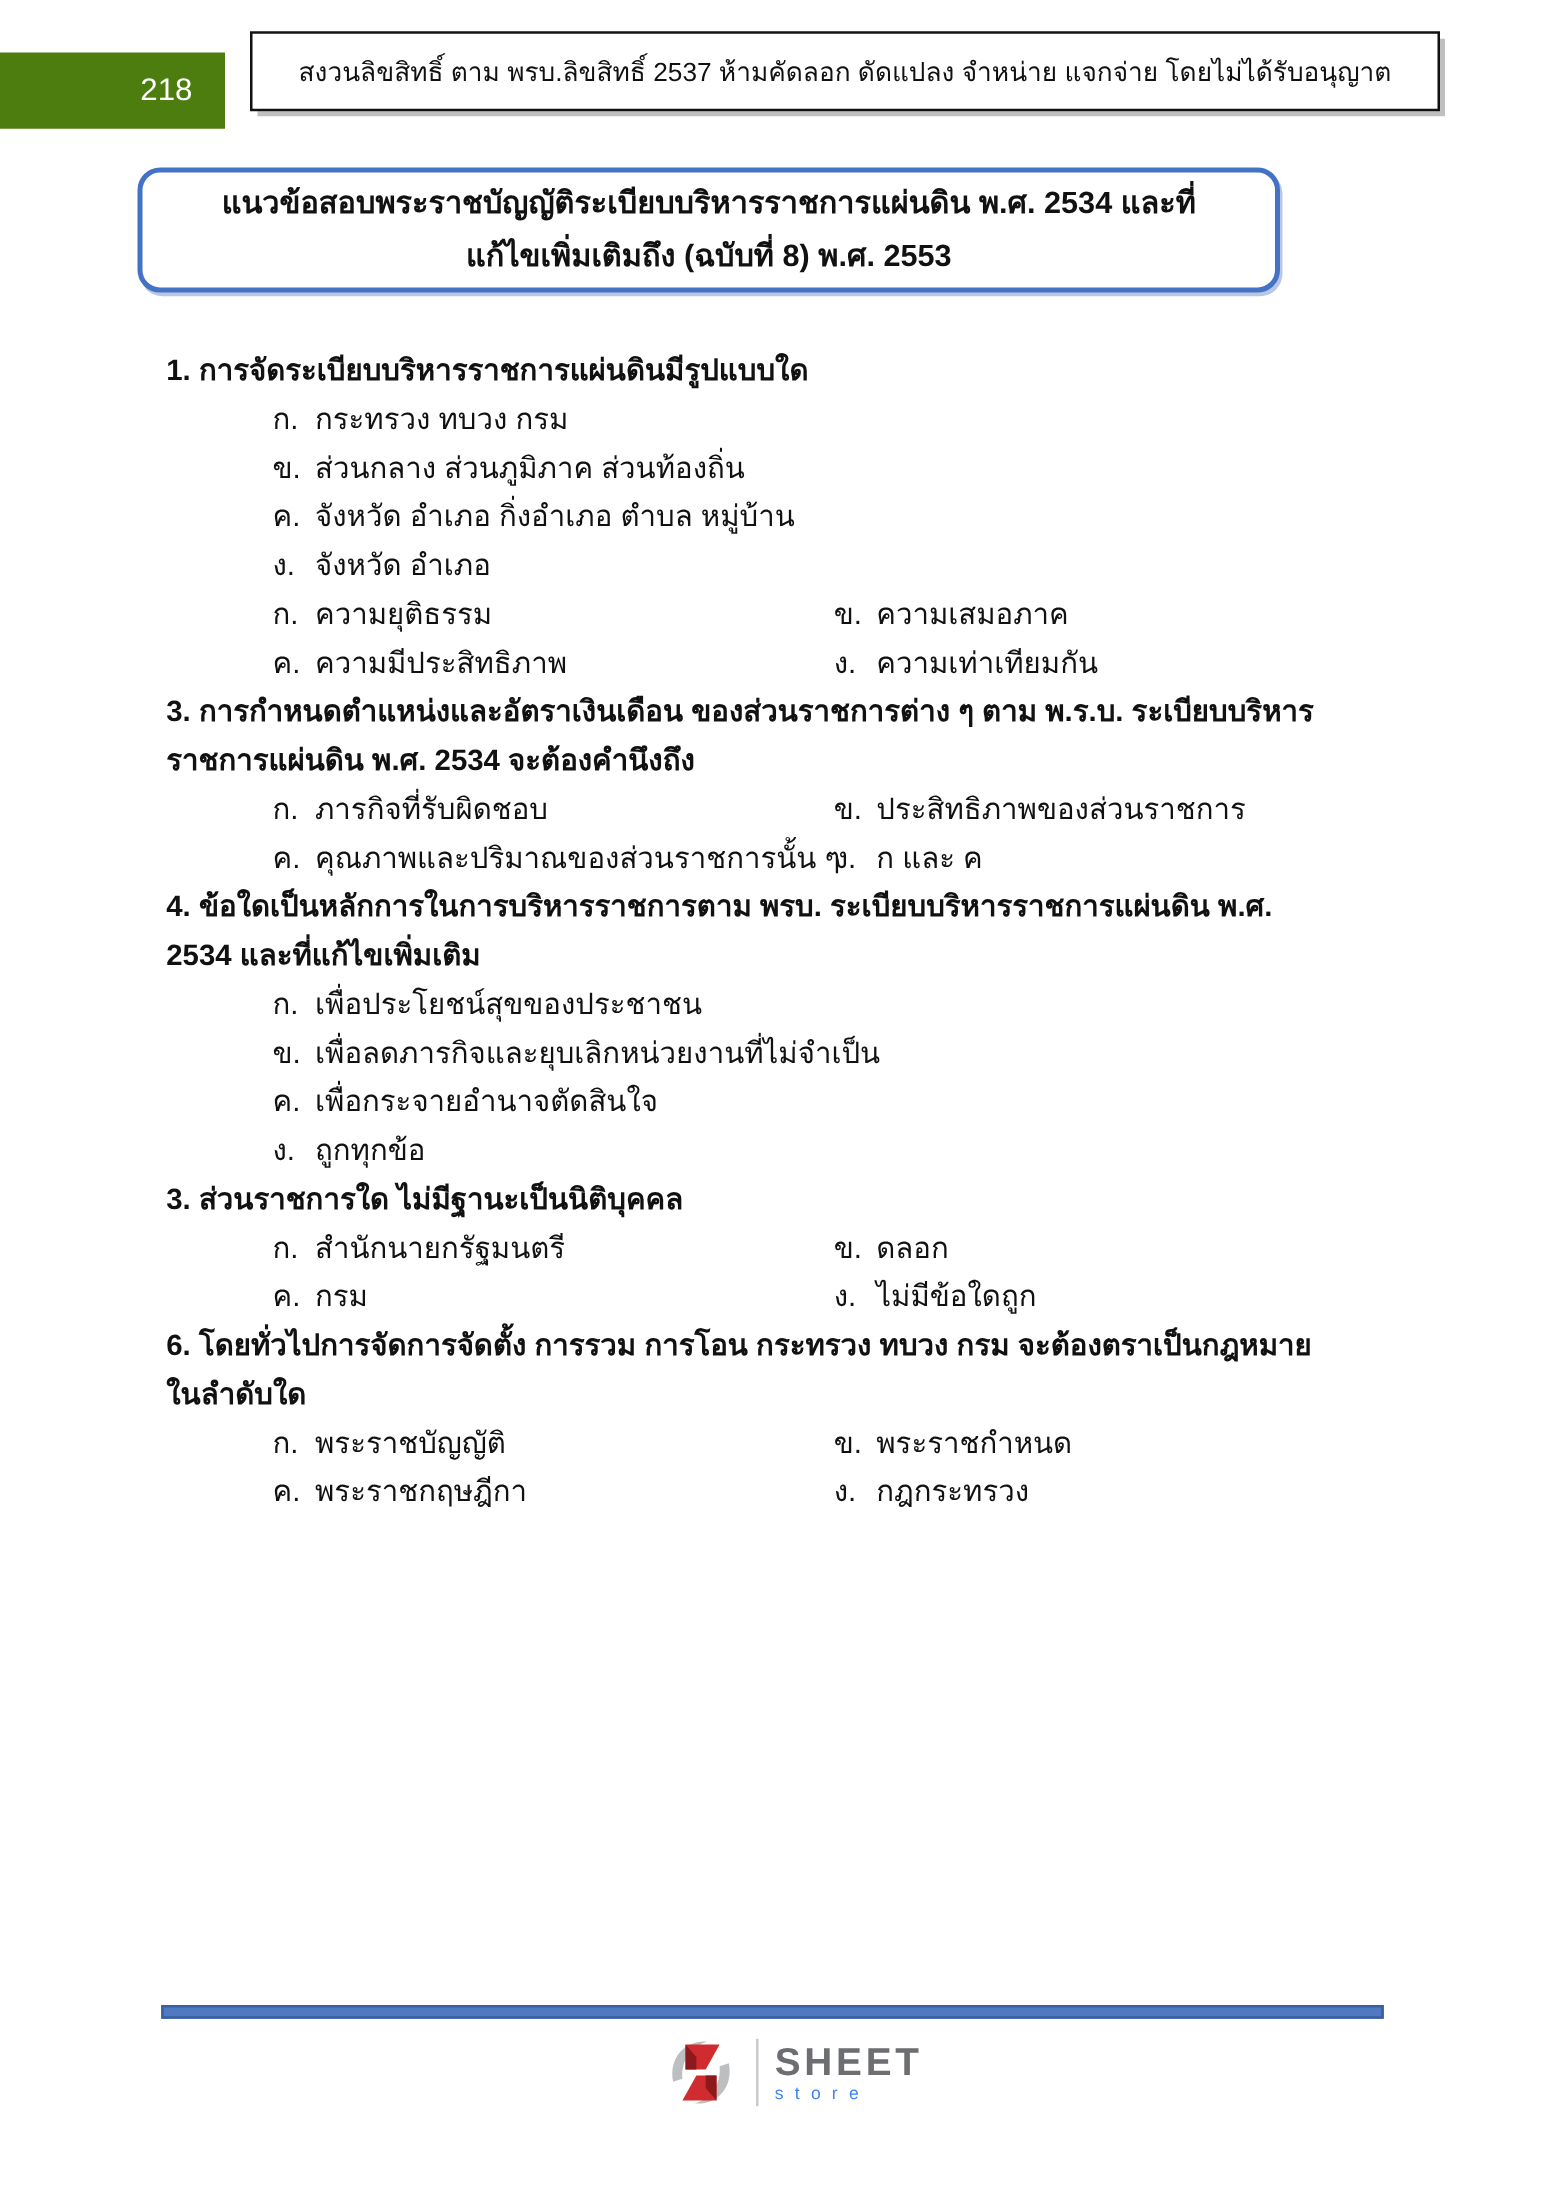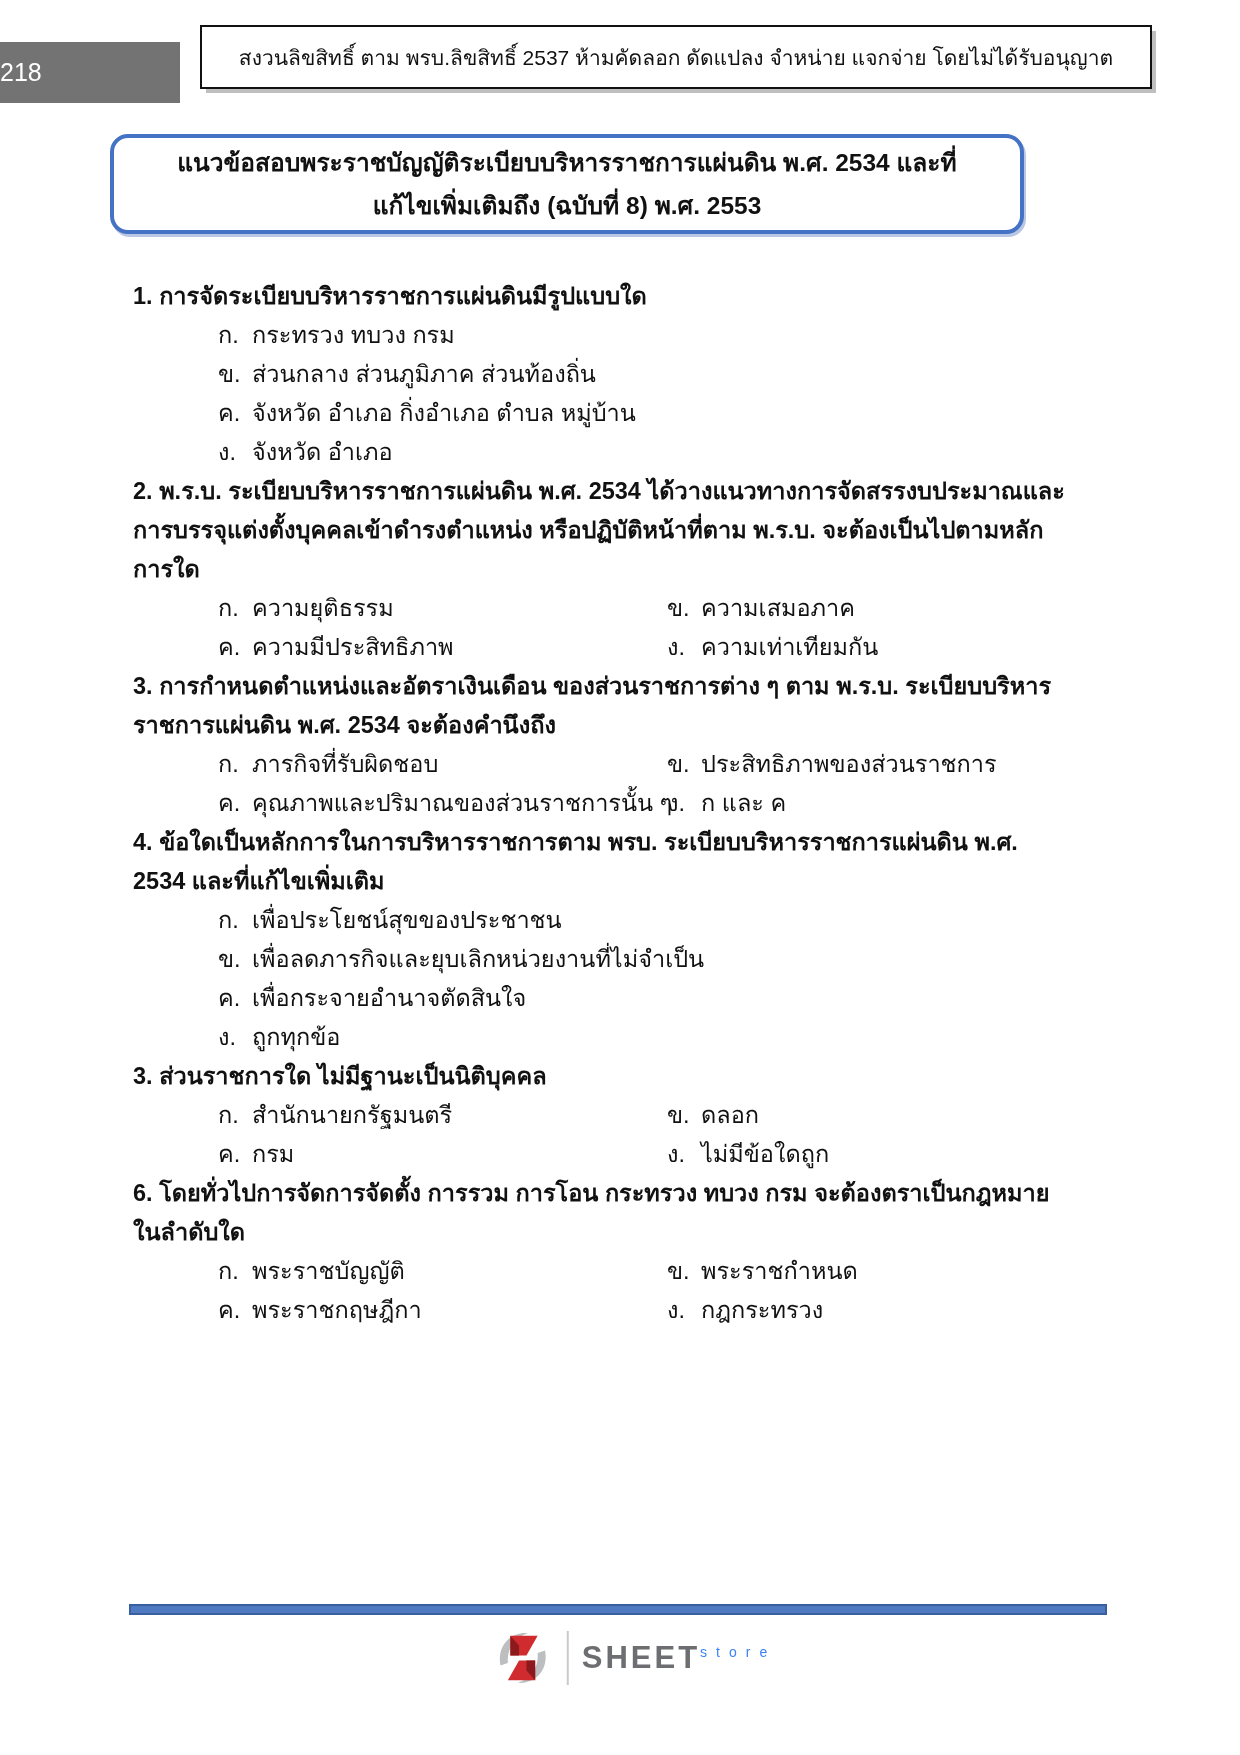--- a/index.html
+++ b/index.html
@@ -3,22 +3,22 @@
 <meta charset="utf-8">
 <style>
   html,body{margin:0;padding:0;}
   body{
     width:1240px;height:1755px;position:relative;background:#ffffff;
     font-family:"Liberation Sans","DejaVu Sans",sans-serif;color:#111;
     overflow:hidden;
   }
   
   .page-num-box{
-    position:absolute;left:0;top:42px;width:180px;height:61px;background:#737373;
-    color:#fff;display:flex;align-items:center;justify-content:flex-start;
+    position:absolute;left:0;top:42px;width:180px;height:61px;background:#4d7c0f;
+    color:#fff;display:flex;align-items:center;justify-content:flex-end;
     padding-right:26px;box-sizing:border-box;font-size:25px;
   }
   .copyright-box{
     position:absolute;left:200px;top:25px;width:952px;height:64px;
     border:2px solid #111;background:#fff;box-sizing:border-box;
     display:flex;align-items:center;justify-content:center;
     font-size:21px;box-shadow:5px 5px 0 -1px #bfbfbf;
   }
   
   .title-box{
@@ -40,21 +40,21 @@
   
   .footer-bar{
     position:absolute;left:129px;top:1604px;width:974px;height:7px;
     background:#4f7ac1;border:2px solid #3a5f9e;box-sizing:content-box;
   }
   .brand{
     position:absolute;left:50%;top:1626px;transform:translateX(-50%);
     margin-left:14px;display:flex;align-items:center;gap:13px;
   }
   .brand-divider{width:2px;height:54px;background:#c8cacc;}
-  .brand-text{display:flex;}
+  .brand-text{display:flex;flex-direction:column;}
   .brand-name{font-size:31px;font-weight:bold;color:#6d6e71;letter-spacing:3px;line-height:30px;}
   .brand-sub{font-size:14px;color:#3b82f6;letter-spacing:9px;line-height:16px;margin-top:1px;}
 </style>
 </head>
 <body>
 
 <div class="page-num-box">
   <span>218</span>
 </div>
 <div class="copyright-box">
@@ -81,21 +81,20 @@
           <span class="opt-label">ค.</span>
           <span class="opt-text">จังหวัด อำเภอ กิ่งอำเภอ ตำบล หมู่บ้าน</span>
         </div>
         <div class="option">
           <span class="opt-label">ง.</span>
           <span class="opt-text">จังหวัด อำเภอ</span>
         </div>
       </div>
     </div>
     <div class="question">
-      <div class="q-text">2. พ.ร.บ. ระเบียบบริหารราชการแผ่นดิน พ.ศ. 2534 ได้วางแนวทางการจัดสรรงบประมาณและการบรรจุแต่งตั้งบุคคลเข้าดำรงตำแหน่ง หรือปฏิบัติหน้าที่ตาม พ.ร.บ. จะต้องเป็นไปตามหลักการใด</div>
       <div class="options grid">
         <div class="option">
           <span class="opt-label">ก.</span>
           <span class="opt-text">ความยุติธรรม</span>
         </div>
         <div class="option">
           <span class="opt-label">ข.</span>
           <span class="opt-text">ความเสมอภาค</span>
         </div>
         <div class="option">

